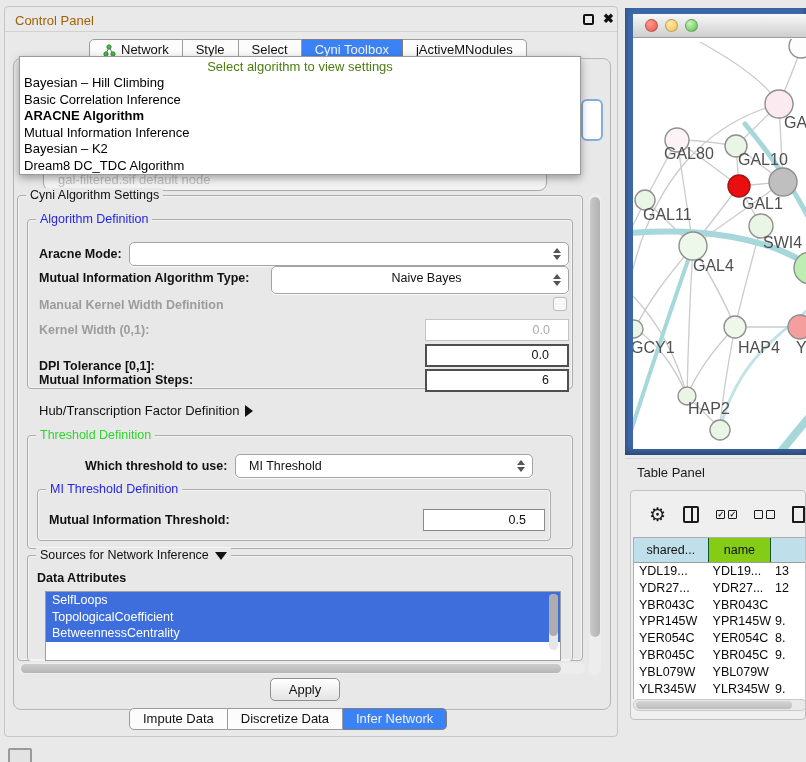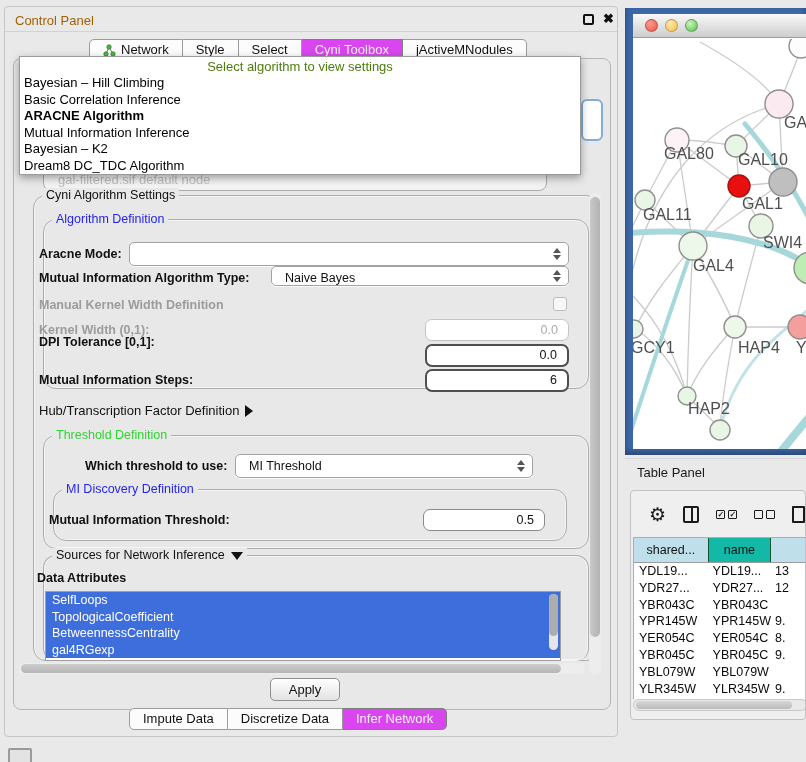--- a/index.html
+++ b/index.html
@@ -14,21 +14,21 @@
   .cp-float-icon { position:absolute; left:578px; top:7px; width:11px; height:11px; border:2px solid #111; border-radius:2px; }
   .cp-close-icon { position:absolute; left:598px; top:4px; font-size:13px; font-weight:bold; color:#111; }
   .cp-sep { position:absolute; left:0; top:24px; width:100%; height:1px; background:#D2D2D2; }
 
   
   .tabbar { position:absolute; display:flex; height:22px; }
   .tab { background:#FCFCFC; border:1px solid #9B9B9B; border-left:none; padding:0 13px;
     line-height:20px; font-size:13px; color:#111; display:flex; align-items:center; gap:5px; }
   .tab:first-child { border-left:1px solid #9B9B9B; border-radius:5px 0 0 5px; }
   .tab:last-child { border-radius:0 5px 5px 0; }
-  .tab.selected { background:#d946ef; color:#F2F2F2; border-color:#7E7E7E; }
+  .tab.selected { background:#3b82f6; color:#F2F2F2; border-color:#7E7E7E; }
   .tabbar-top { left:84px; top:32px; }
   .tabbar-bottom { left:124px; top:701px; }
 
   
   .cp-content { position:absolute; left:8px; top:51px; width:598px; height:652px;
     background:#E8E8E8; border:1px solid #B6B6B6; border-radius:8px; }
 
   
   .frag-combo-right { position:absolute; left:576px; top:92px; width:22px; height:42px;
     background:#FFF; border:2px solid #84ACDC; border-radius:6px; }
@@ -37,40 +37,40 @@
     font-size:13px; color:#BDBDBD; line-height:40px; padding-left:14px; overflow:hidden; }
 
   
   .dropdown { position:absolute; left:14px; top:49px; width:562px; height:119px; background:#FFFFFF;
     border:1px solid #9A9A9A; box-shadow:0 3px 8px rgba(0,0,0,0.35); z-index:30; }
   .dd-prompt { text-align:center; color:#4d7c0f; font-size:13px; height:17px; line-height:17px; margin-top:1px; }
   .dd-item { font-size:13px; color:#000; height:16.5px; line-height:16.5px; padding-left:4px; }
   .dd-item.bold { font-weight:bold; }
 
   
-  .groupbox { position:absolute; border:1px solid #ACACAC; border-radius:13px;
-    box-shadow:inset 0 0 0 1px #F4F4F4;margin-left:16px; }
+  .groupbox { position:absolute; border:1px solid #ACACAC; border-radius:4px;
+    box-shadow:inset 0 0 0 1px #F4F4F4; }
   .legend { position:absolute; top:-8px; left:8px; background:#E8E8E8; padding:0 4px;
     font-size:12.5px; color:#111; white-space:nowrap; }
   .legend.blue { color:#2525E8; }
   .legend.green { color:#2FD42F; }
 
   .lbl { position:absolute; font-size:12.5px; font-weight:bold; color:#111; white-space:nowrap; }
   .lbl.disabled { color:#9C9C9C; }
 
   .combo { position:absolute; background:#FFF; border:1px solid #A3A3A3; border-radius:5px;
     font-size:12.5px; color:#111; padding-left:13px; box-shadow:0 1px 0 rgba(255,255,255,.8); }
   .combo .val { line-height:22px; display:block; }
   .stepper { position:absolute; right:7px; top:50%; transform:translateY(-50%); width:8px; height:12px; }
   .stepper::before { content:""; position:absolute; left:0; top:0; border-left:4px solid transparent;
     border-right:4px solid transparent; border-bottom:5px solid #555; }
   .stepper::after { content:""; position:absolute; left:0; bottom:0; border-left:4px solid transparent;
     border-right:4px solid transparent; border-top:5px solid #555; }
 
-  .field { position:absolute; background:#FFF; text-align:right; padding-right:10px; font-size:12.5px; color:#111;border-radius:7px; }
+  .field { position:absolute; background:#FFF; text-align:right; padding-right:18px; font-size:12.5px; color:#111; }
   .field.soft { border:1px solid #C4C4C4; color:#ABABAB; }
   .field.strong { border:2px solid #4F4F4F; }
   .field.mid { border:1px solid #8A8A8A; }
 
   .checkbox { position:absolute; width:14px; height:14px; background:#F7F7F7;
     border:1px solid #BDBDBD; border-radius:3px; }
 
   .tri-right { display:inline-block; width:0; height:0; border-top:6px solid transparent;
     border-bottom:6px solid transparent; border-left:8px solid #111; margin-left:6px; vertical-align:-2px; }
   .tri-down { display:inline-block; width:0; height:0; border-left:6px solid transparent;
@@ -121,21 +121,21 @@
   .cb-pair { display:flex; gap:3px; }
   .cb { width:9px; height:9px; border:1.5px solid #1A1A1A; border-radius:1px; font-size:8px;
     line-height:8px; text-align:center; color:#1A1A1A; font-weight:bold; }
   .icon-file { width:13px; height:17px; border:2px solid #1A1A1A; border-radius:1px; position:relative; }
 
   .tp-table { position:absolute; left:2px; top:46px; width:174px; height:162px; background:#FFF;
     border:1px solid #ADADAD; border-bottom:none; font-size:12.5px; overflow:hidden; }
   .tp-head { display:flex; height:25px; border-bottom:1px solid #9C9C9C; }
   .th { border-right:1px solid #14532d; text-align:center; line-height:24px; color:#111; }
   .th.c1 { width:86px; background:#BFE0EA; }
-  .th.c2 { width:72px; background:#14b8a6; }
+  .th.c2 { width:72px; background:#84cc16; }
   .th.c3 { width:40px; background:#BFE0EA; }
   .tp-row { display:flex; height:16.8px; line-height:16.8px; color:#0A0A0A; }
   .td { overflow:hidden; white-space:nowrap; }
   .td.c1 { width:86px; padding-left:5px; }
   .td.c2 { width:72px; padding-left:4px; }
   .td.c3 { width:40px; padding-left:4px; }
   .tp-hscroll { position:absolute; left:2px; top:208px; width:174px; height:12px; background:#E9E9E9;
     border:1px solid #C9C9C9; border-radius:6px; }
   .tp-hscroll .thumb { position:absolute; left:2px; top:1px; width:156px; height:8px;
     background:linear-gradient(#D6D6D6,#BCBCBC); border-radius:5px; }
@@ -203,69 +203,68 @@
     <div class="groupbox" style="left:22px; top:212px; width:546px; height:170px;">
       <div class="legend blue">Algorithm Definition</div>
     </div>
 
     <div class="lbl" style="left:34px; top:240px;">Aracne Mode:</div>
     <div class="combo" style="left:124px; top:235px; width:440px; height:24px;">
       <span class="stepper"></span>
     </div>
 
     <div class="lbl" style="left:34px; top:264px;">Mutual Information Algorithm Type:</div>
-    <div class="combo" style="left:266px; top:259px; width:298px; height:20px;">
+    <div class="combo" style="left:266px; top:259px; width:298px; height:28px;text-align:center;">
       <span class="val">Naive Bayes</span>
       <span class="stepper"></span>
     </div>
 
     <div class="lbl disabled" style="left:34px; top:291px;">Manual Kernel Width Definition</div>
     <div class="checkbox" style="left:548px; top:290px;"></div>
 
     <div class="lbl disabled" style="left:34px; top:316px;">Kernel Width (0,1):</div>
     <div class="field soft" style="left:420px; top:312px; width:144px; height:22px; line-height:20px;">0.0</div>
 
-    <div class="lbl" style="left:34px; top:328px;">DPI Tolerance [0,1]:</div>
+    <div class="lbl" style="left:34px; top:352px;">DPI Tolerance [0,1]:</div>
     <div class="field strong" style="left:420px; top:337px; width:144px; height:23px; line-height:19px;">0.0</div>
 
     <div class="lbl" style="left:34px; top:366px;">Mutual Information Steps:</div>
     <div class="field strong" style="left:420px; top:362px; width:144px; height:23px; line-height:19px;">6</div>
 
     <div class="lbl" style="left:34px; top:396px; font-weight:normal; font-size:13px;">
       <span>Hub/Transcription Factor Definition</span><span class="tri-right"></span>
     </div>
 
     <div class="groupbox" style="left:22px; top:428px; width:546px; height:114px;">
       <div class="legend green">Threshold Definition</div>
     </div>
 
     <div class="lbl" style="left:80px; top:452px;">Which threshold to use:</div>
     <div class="combo" style="left:230px; top:447px; width:298px; height:24px;">
       <span class="val">MI Threshold</span>
       <span class="stepper"></span>
     </div>
 
     <div class="groupbox" style="left:32px; top:482px; width:514px; height:52px;">
-      <div class="legend blue">MI Discovery Definition</div>
+      <div class="legend blue">MI Threshold Definition</div>
     </div>
     <div class="lbl" style="left:44px; top:506px;">Mutual Information Threshold:</div>
     <div class="field mid" style="left:418px; top:502px; width:122px; height:22px; line-height:20px;">0.5</div>
 
     <div class="groupbox" style="left:22px; top:548px; width:546px; height:106px; border-bottom:none;">
       <div class="legend">
         <span>Sources for Network Inference</span><span class="tri-down"></span>
       </div>
     </div>
     <div class="lbl" style="left:32px; top:564px;">Data Attributes</div>
 
     <div class="attr-list">
       <div class="attr-item">SelfLoops</div>
       <div class="attr-item">TopologicalCoefficient</div>
       <div class="attr-item">BetweennessCentrality</div>
-      <div class="attr-item">gal4RGexp</div>
       <div class="attr-scroll">
           <div class="thumb"></div>
         </div>
     </div>
 
     <div class="vscroll">
         <div class="thumb"></div>
       </div>
     <div class="hscroll-main">
         <div class="thumb"></div>

